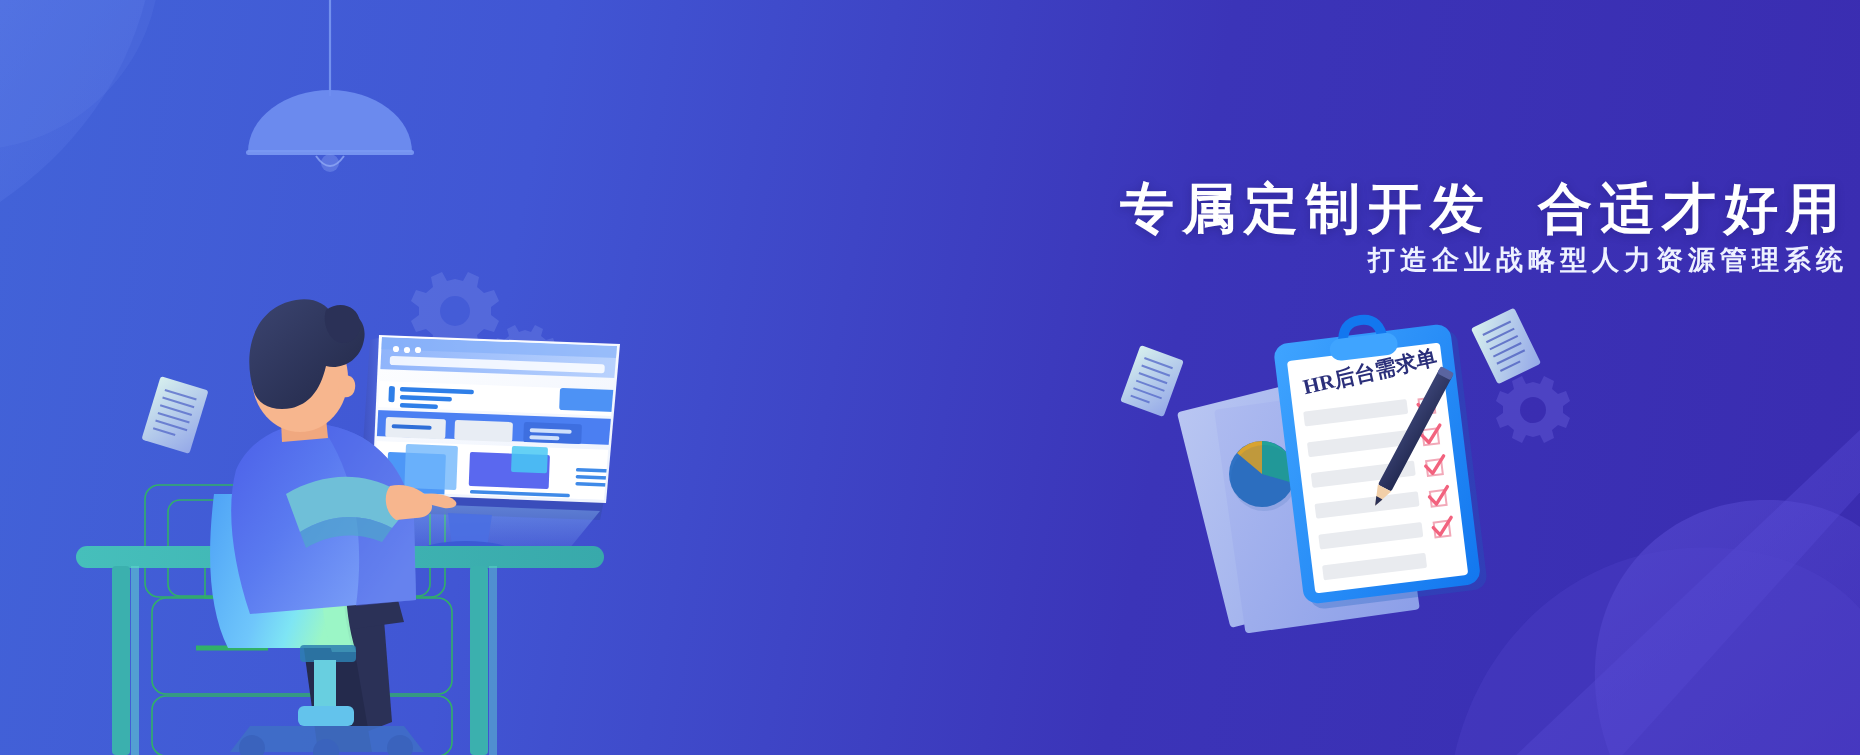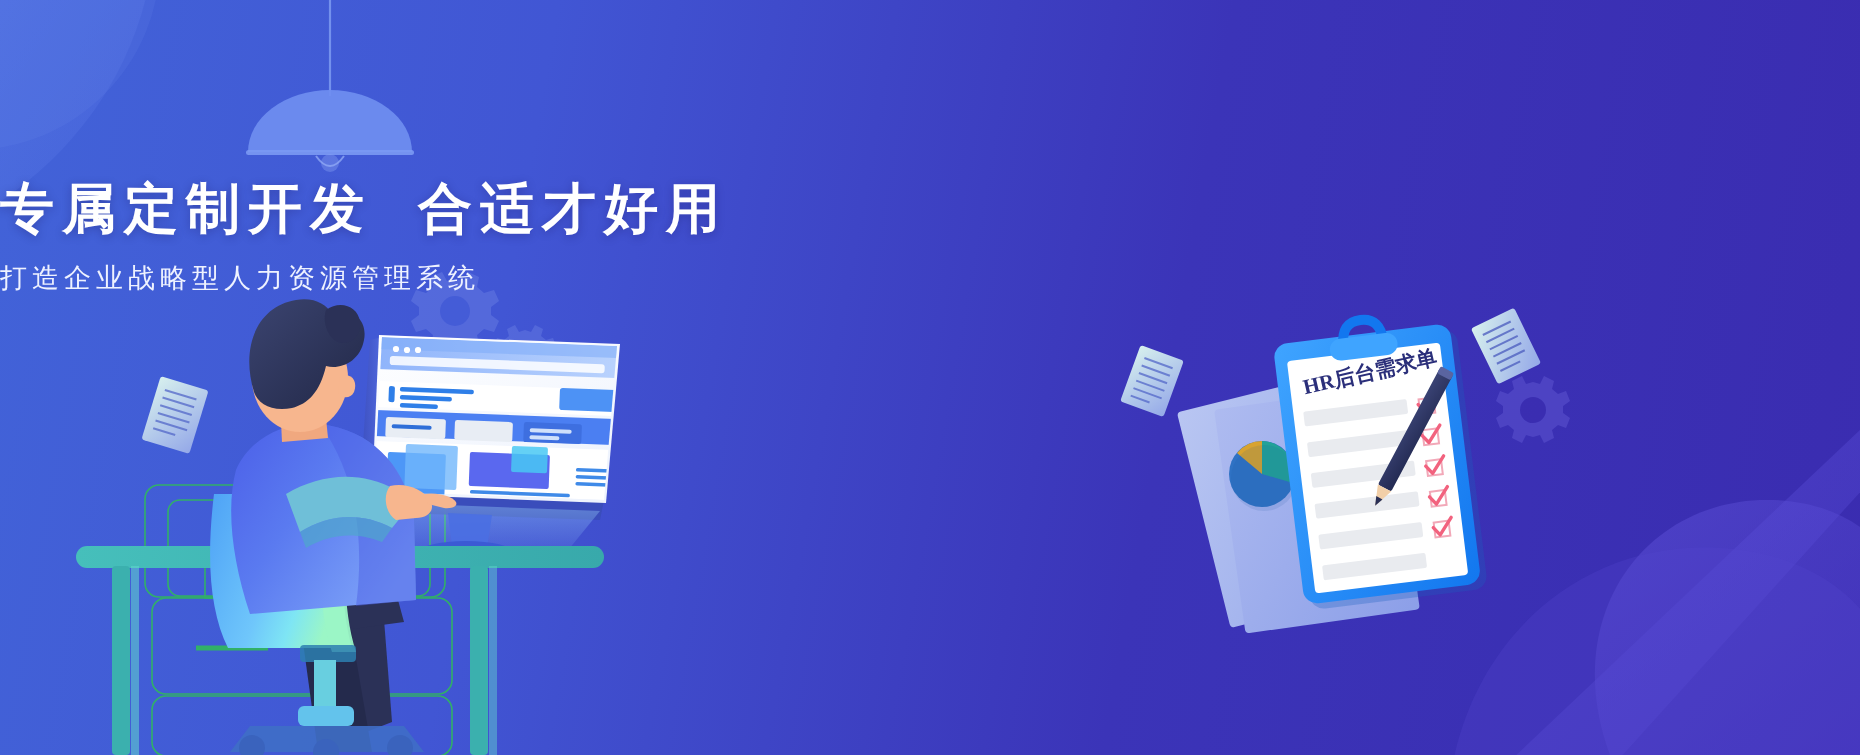--- a/index.html
+++ b/index.html
@@ -16,38 +16,38 @@
     background:linear-gradient(100deg,#4263d8 0%,#4156d4 28%,#3b34b8 62%,#3a2cb0 100%);
   }
   .layer { position:absolute; top:0; left:0; width:1860px; height:755px; }
   svg.layer { display:block; }
 
   
   #text-block {
     position:absolute;
     left:0; right:12px;
     top:178px;
-    text-align:left;
+    text-align:right;
     z-index:40;
     pointer-events:none;
   }
   #headline {
     font-size:54px;
     line-height:1.12;
     font-weight:bold;
     color:#ffffff;
     letter-spacing:8px;
     text-shadow:0 2px 10px rgba(20,16,80,0.28);
     white-space:pre;
   }
   #subheadline {
-    margin-top:24px;
+    margin-top:6px;
     font-size:27px;
     line-height:1.2;
-    font-weight:normal;
+    font-weight:bold;
     color:#eef2ff;
     letter-spacing:5px;
     white-space:pre;
   }
 </style>
 </head>
 <body>
 
 <div id="banner">
 

